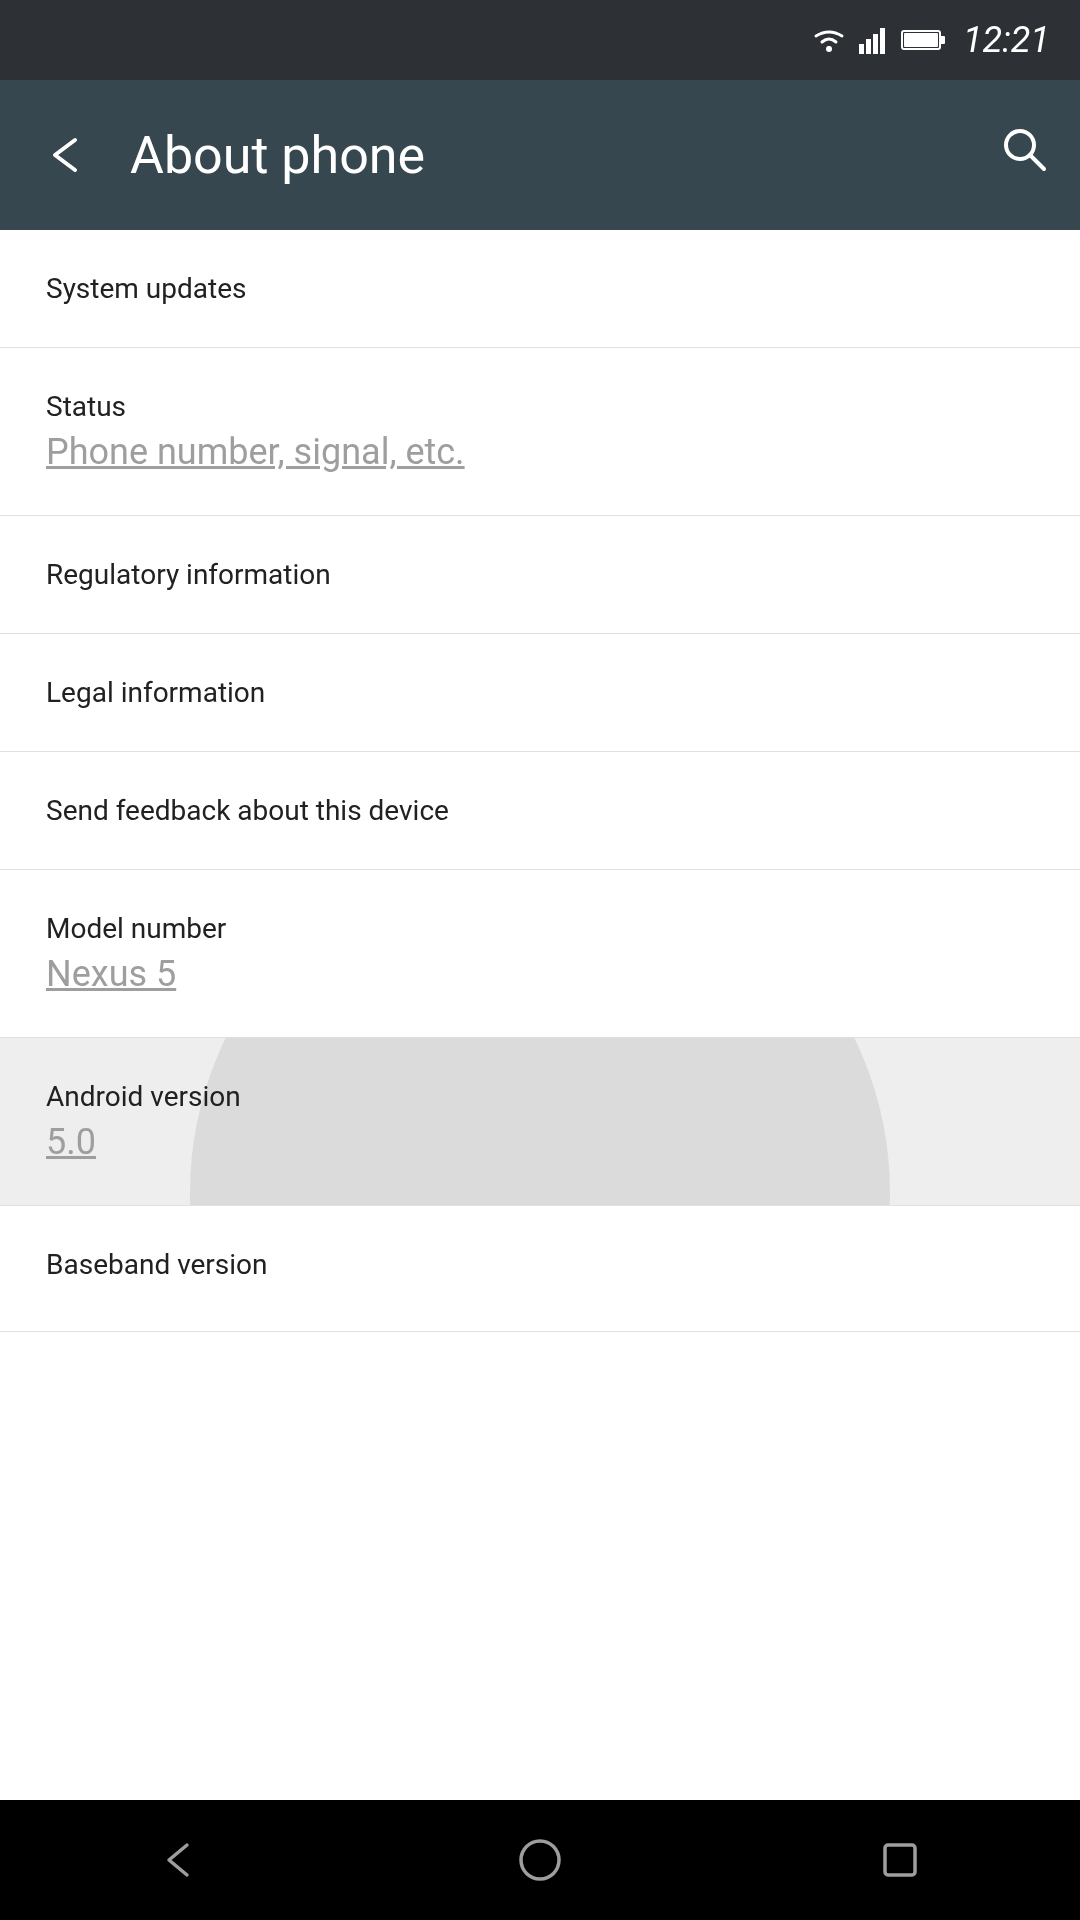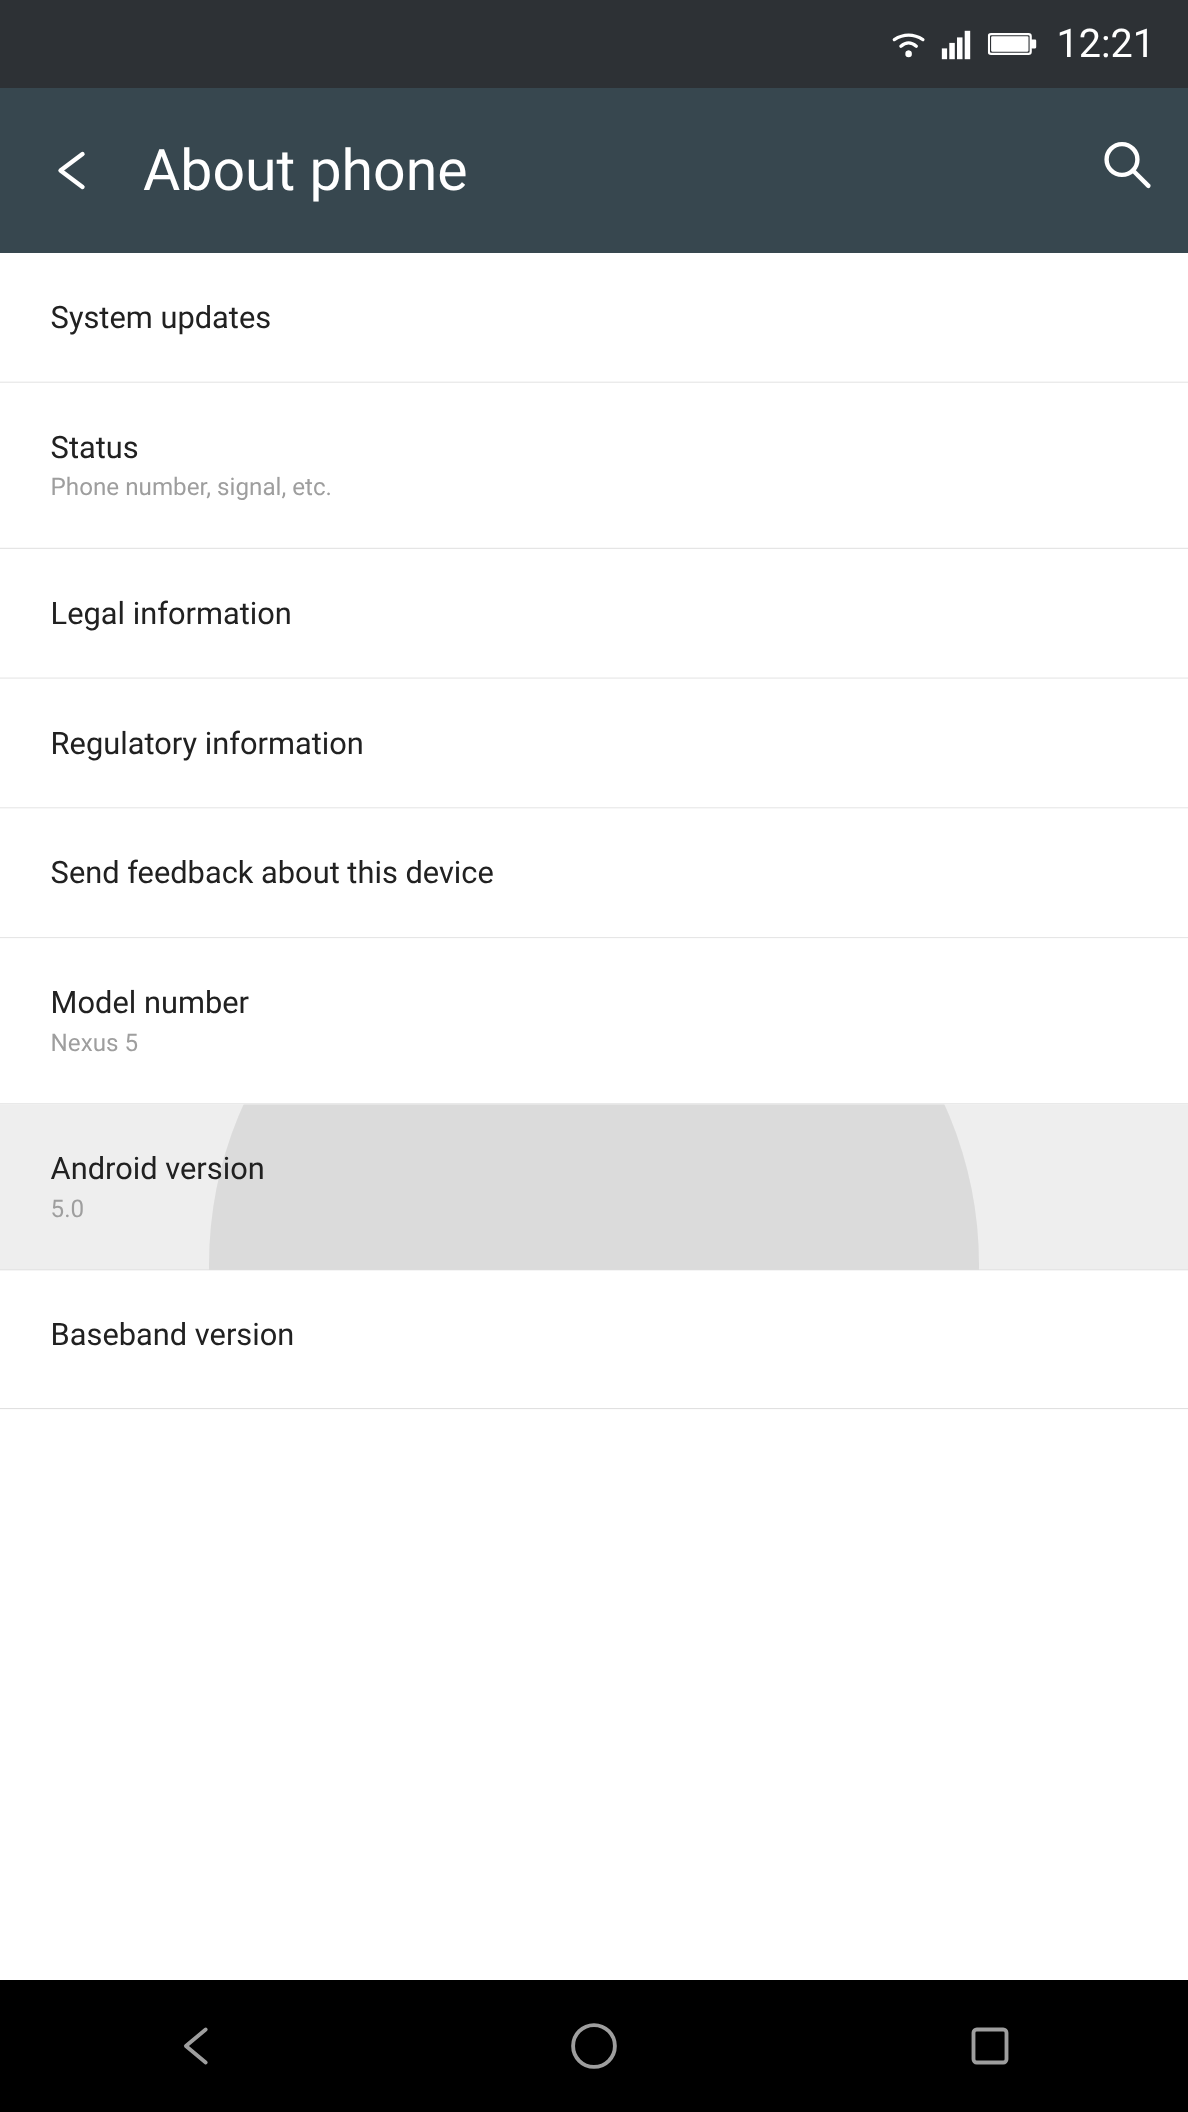--- a/index.html
+++ b/index.html
@@ -31,20 +31,21 @@
     .status-bar-right {
       display: flex;
       align-items: center;
       gap: 16px;
     }
 
     .status-time {
       color: white;
       font-size: 36px;
       font-weight: 400;
+      font-style: italic;
     }
 
     .status-icons {
       display: flex;
       align-items: center;
       gap: 12px;
     }
 
     
     .app-bar {
@@ -101,23 +102,24 @@
     }
 
     .list-item-title {
       font-size: 28px;
       color: #212121;
       font-weight: 400;
       margin-bottom: 8px;
     }
 
     .list-item-subtitle {
-      font-size: 22px;
+      font-size: 36px;
       color: #9e9e9e;
       font-weight: 400;
+      text-decoration: underline;
     }
 
     .list-item-single .list-item-title {
       margin-bottom: 0;
     }
 
     
     .list-item-pressed {
       background: #eeeeee;
     }
@@ -207,25 +209,25 @@
   <div class="list-item list-item-single">
     <div class="list-item-title">System updates</div>
   </div>
 
   <div class="list-item">
     <div class="list-item-title">Status</div>
     <div class="list-item-subtitle">Phone number, signal, etc.</div>
   </div>
 
   <div class="list-item list-item-single">
+    <div class="list-item-title">Regulatory information</div>
+  </div>
+
+  <div class="list-item list-item-single">
     <div class="list-item-title">Legal information</div>
-  </div>
-
-  <div class="list-item list-item-single">
-    <div class="list-item-title">Regulatory information</div>
   </div>
 
   <div class="list-item list-item-single">
     <div class="list-item-title">Send feedback about this device</div>
   </div>
 
   <div class="list-item">
     <div class="list-item-title">Model number</div>
     <div class="list-item-subtitle">Nexus 5</div>
   </div>

